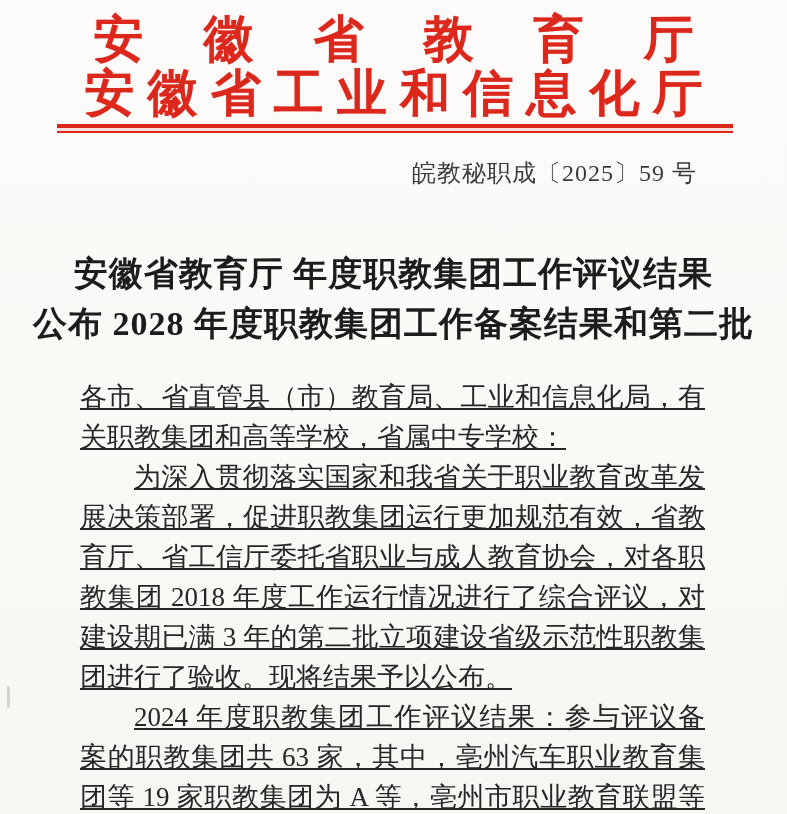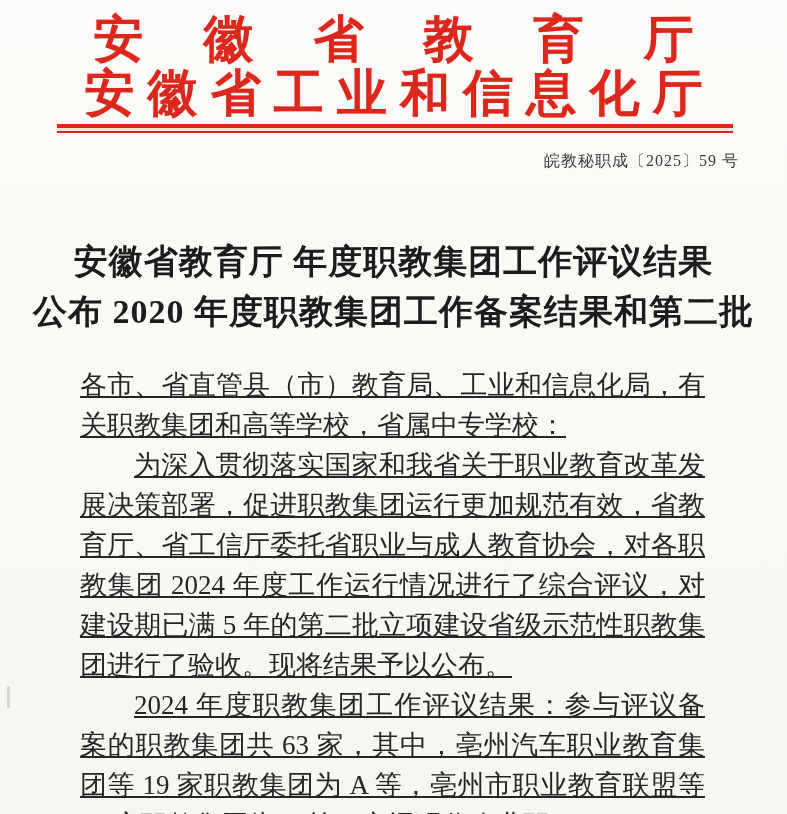--- a/index.html
+++ b/index.html
@@ -33,24 +33,24 @@
   .lh2 { width: 618px; margin: 0 auto; }
 
   
   .red-rule { width: 676px; margin: 4px 54px 0 57px; }
   .red-rule .rule-thick { height: 4px; background: #dc281c; }
   .red-rule .rule-gap { height: 3px; background: rgba(220, 40, 28, 0.12); }
   .red-rule .rule-thin { height: 2px; background: #dc281c; }
 
   
   .doc-number {
-    margin-top: 12px;
-    padding-right: 48px;
+    margin-top: 24px;
+    padding-right: 90px;
     text-align: right;
-    font-size: 16px;
+    font-size: 24px;
     line-height: 32px;
     color: #3a3a3a;
     letter-spacing: 1px;
   }
 
   
   .title {
     margin-top: 60px;
     text-align: center;
     font-weight: bold;
@@ -114,24 +114,24 @@
   <div class="red-rule">
     <div class="rule-thick"></div>
     <div class="rule-gap"></div>
     <div class="rule-thin"></div>
   </div>
 
   <div class="doc-number">皖教秘职成〔2025〕59 号</div>
 
   <div class="title">
     <div>安徽省教育厅 年度职教集团工作评议结果</div>
-    <div>公布 2020 年度职教集团工作备案结果和第二批</div>
+    <div>公布 2028 年度职教集团工作备案结果和第二批</div>
   </div>
 
   <div class="body-text">
     <p class="salutation">各市、省直管县（市）教育局、工业和信息化局，有关职教集团和高等学校，省属中专学校：</p>
-    <p class="indent">为深入贯彻落实国家和我省关于职业教育改革发展决策部署，促进职教集团运行更加规范有效，省教育厅、省工信厅委托省职业与成人教育协会，对各职教集团 2024 年度工作运行情况进行了综合评议，对建设期已满 5 年的第二批立项建设省级示范性职教集团进行了验收。现将结果予以公布。</p>
+    <p class="indent">为深入贯彻落实国家和我省关于职业教育改革发展决策部署，促进职教集团运行更加规范有效，省教育厅、省工信厅委托省职业与成人教育协会，对各职教集团 2018 年度工作运行情况进行了综合评议，对建设期已满 3 年的第二批立项建设省级示范性职教集团进行了验收。现将结果予以公布。</p>
     <p class="indent">2024 年度职教集团工作评议结果：参与评议备案的职教集团共 63 家，其中，亳州汽车职业教育集团等 19 家职教集团为 A 等，亳州市职业教育联盟等 40 家职教集团为 B 等，定远现代农业职</p>
   </div>
 
   <div class="scan-smudge"></div>
 
 </div>
 
 </body></html>

